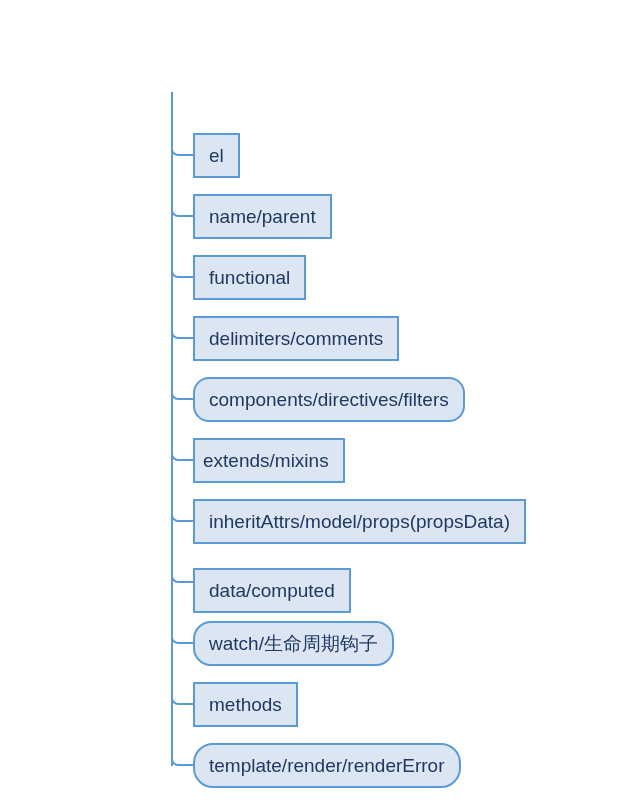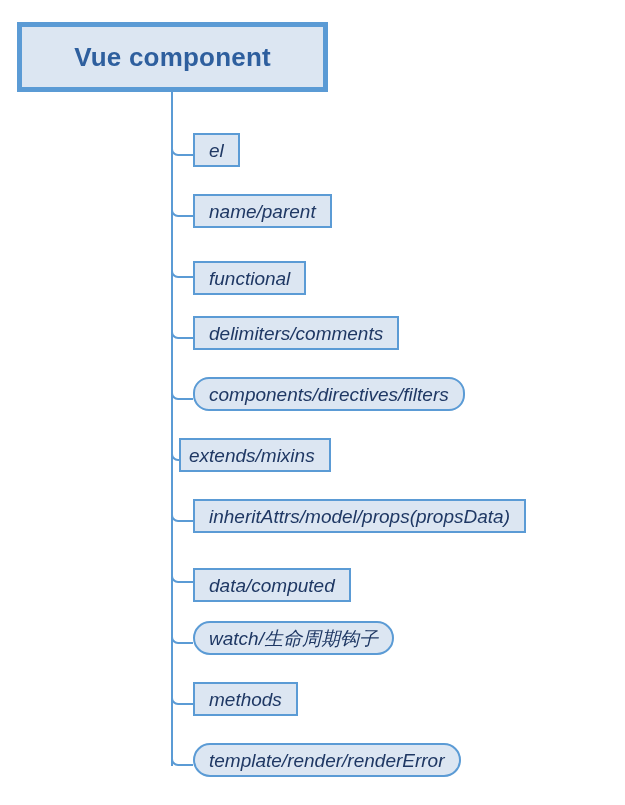--- a/index.html
+++ b/index.html
@@ -50,29 +50,28 @@
     left: 171px;
     top: 92px;
     width: 2px;
     height: 674px;
     background: #5b9bd5;
   }
 
   
   .child-node {
     position: absolute;
-    height: 34px;
+    height: 45px;
     box-sizing: border-box;
     background: #dce6f2;
     border: 2px solid #5b9bd5;
     display: flex;
     align-items: center;
     padding: 0 14px;
     white-space: nowrap;
-    font-style: italic;
   }
   .child-label {
     font-size: 19px;
     color: #1f3864;
     line-height: 1;
   }
 
   
   .elbow {
     position: absolute;
@@ -83,49 +82,46 @@
     border-left: 2px solid #5b9bd5;
     border-bottom: 2px solid #5b9bd5;
     border-bottom-left-radius: 7px;
   }
 </style>
 </head>
 <body>
 
 <div id="diagram">
 
-  <div class="root-node">
-    <span class="root-label">Vue component</span>
-  </div>
 
   <div class="trunk"></div>
 
   <div id="children-layer">
       <div class="elbow" style="top: 145.5px;"></div>
       <div class="child-node" style="top: 133px; left: 193px;">
         <span class="child-label">el</span>
       </div>
       <div class="elbow" style="top: 206.5px;"></div>
       <div class="child-node" style="top: 194px; left: 193px; justify-content: center;">
         <span class="child-label">name/parent</span>
       </div>
       <div class="elbow" style="top: 267.5px;"></div>
-      <div class="child-node" style="top: 261px; left: 193px;">
+      <div class="child-node" style="top: 255px; left: 193px;">
         <span class="child-label">functional</span>
       </div>
       <div class="elbow" style="top: 328.5px;"></div>
       <div class="child-node" style="top: 316px; left: 193px;">
         <span class="child-label">delimiters/comments</span>
       </div>
       <div class="elbow" style="top: 389.5px;"></div>
       <div class="child-node" style="top: 377px; left: 193px; border-radius: 16px;">
         <span class="child-label">components/directives/filters</span>
       </div>
       <div class="elbow" style="top: 450.5px;"></div>
-      <div class="child-node" style="top: 438px; left: 179px; padding-left: 8px;">
+      <div class="child-node" style="top: 438px; left: 193px; padding-left: 8px;">
         <span class="child-label">extends/mixins</span>
       </div>
       <div class="elbow" style="top: 511.5px;"></div>
       <div class="child-node" style="top: 499px; left: 193px;">
         <span class="child-label">inheritAttrs/model/props(propsData)</span>
       </div>
       <div class="elbow" style="top: 572.5px;"></div>
       <div class="child-node" style="top: 560px; left: 193px; margin-top: 8px;">
         <span class="child-label">data/computed</span>
       </div>

